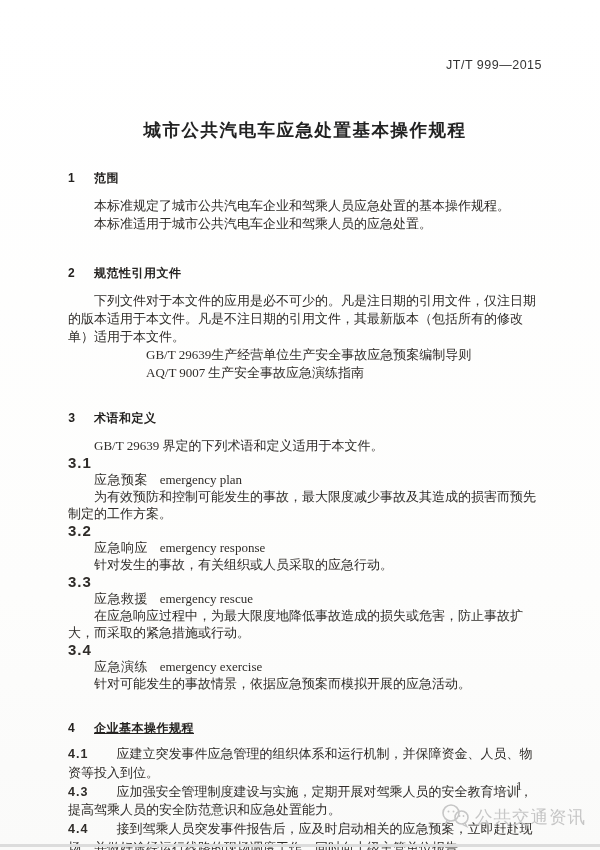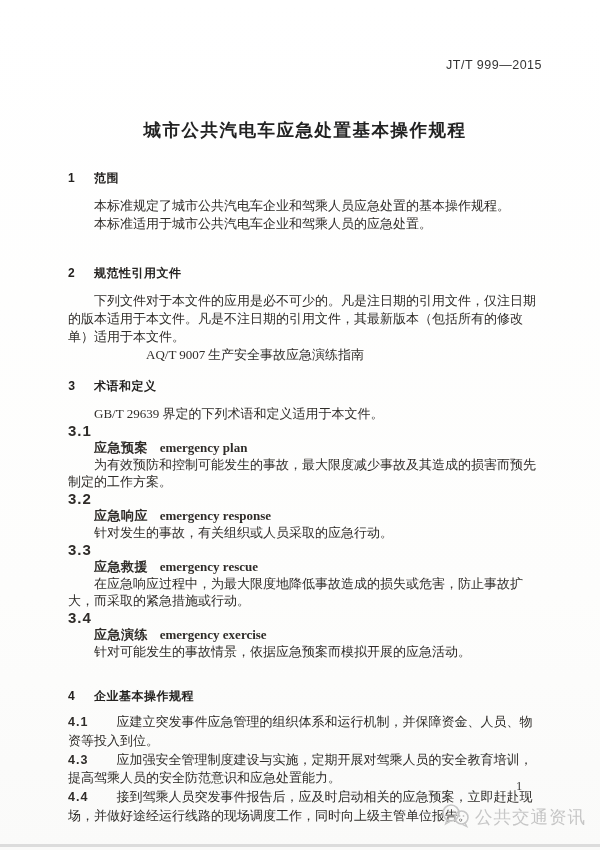--- a/index.html
+++ b/index.html
@@ -38,22 +38,22 @@
   .sec-h{
     margin-top:28px;
     font-family:"Liberation Sans","DejaVu Sans",sans-serif;
     font-weight:bold;
     font-size:12px;
     color:#242220;
     letter-spacing:.5px;
   }
   .sec-h .sec-no{display:inline-block;min-width:26px;}
   .sec-h.h2{margin-top:32px;}
-  .sec-h.h3{margin-top:14px;font-family:Liberation Mono, monospace;}
-  .sec-h.h4{}
+  .sec-h.h3{font-family:Liberation Mono, monospace;}
+  .sec-h.h4{text-decoration:underline;}
   p{
     margin:0;
     font-size:13px;
     line-height:18px;
     text-indent:2em;
   }
   .p-first{margin-top:10px;}
   .ref-line{
     padding-left:2em;
     font-size:13px;
@@ -66,21 +66,21 @@
     font-family:"Liberation Sans","DejaVu Sans",sans-serif;
     font-weight:bold;
     font-size:15px;
     line-height:17px;
     letter-spacing:1px;
   }
   .term-name{
     padding-left:2em;
     font-size:13px;
     line-height:17px;
-    font-weight:bold;
+    font-weight:normal;
   }
   .term-zh{
     font-family:"Liberation Sans","DejaVu Sans",sans-serif;
     letter-spacing:.5px;
   }
   .term-en{margin-left:.9em;}
   .clauses{margin-top:8px;}
   .clause{
     text-indent:0;
     line-height:17.5px;
@@ -128,20 +128,23 @@
     <div class="sec-h">
       <span class="sec-no">1</span><span>范围</span>
     </div>
     <p class="p-first">本标准规定了城市公共汽电车企业和驾乘人员应急处置的基本操作规程。</p>
     <p>本标准适用于城市公共汽电车企业和驾乘人员的应急处置。</p>
 
     <div class="sec-h h2">
       <span class="sec-no">2</span><span>规范性引用文件</span>
     </div>
     <p class="p-first">下列文件对于本文件的应用是必不可少的。凡是注日期的引用文件，仅注日期的版本适用于本文件。凡是不注日期的引用文件，其最新版本（包括所有的修改单）适用于本文件。</p>
+    <p class="ref-line">
+      <span class="ref-code">GB/T 29639</span><span>生产经营单位生产安全事故应急预案编制导则</span>
+    </p>
     <p class="ref-line">
       <span class="ref-code">AQ/T 9007</span><span>生产安全事故应急演练指南</span>
     </p>
 
     <div class="sec-h h3">
       <span class="sec-no">3</span><span>术语和定义</span>
     </div>
     <div class="terms">
       <p class="p-first">GB/T 29639 界定的下列术语和定义适用于本文件。</p>
 

